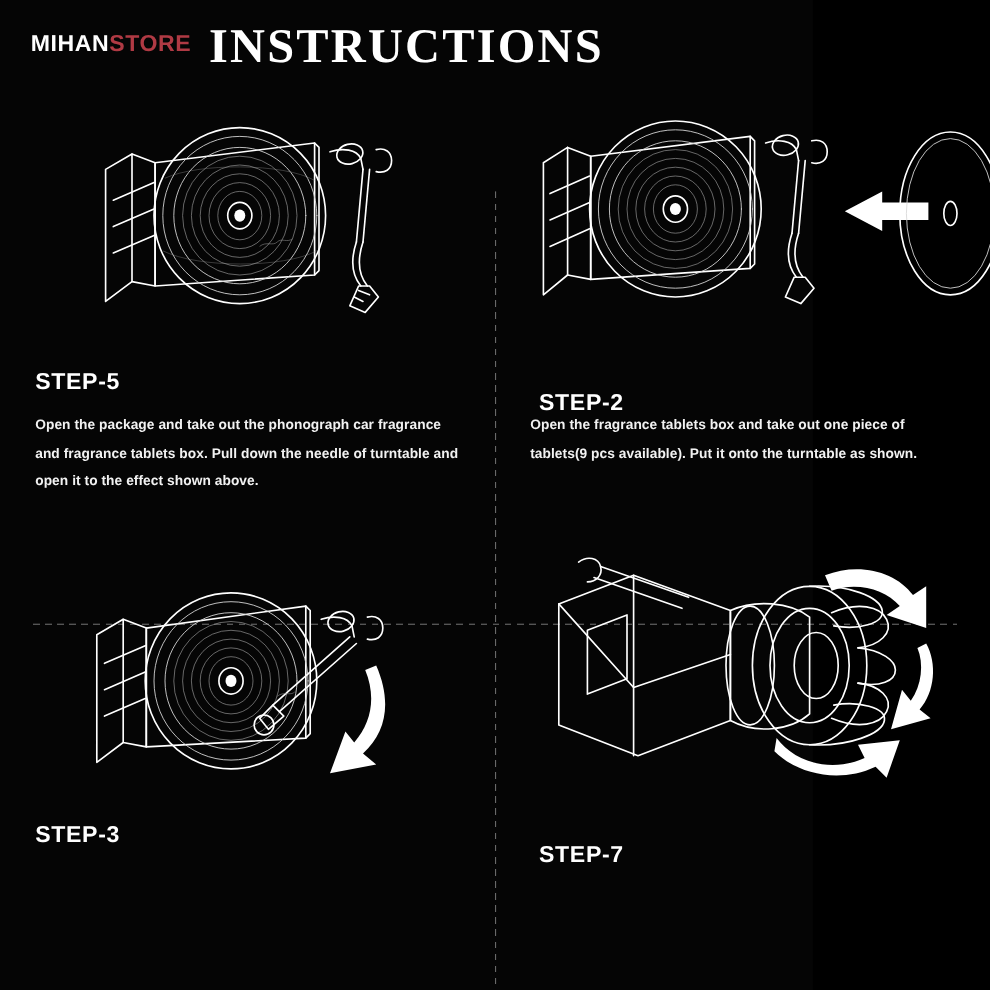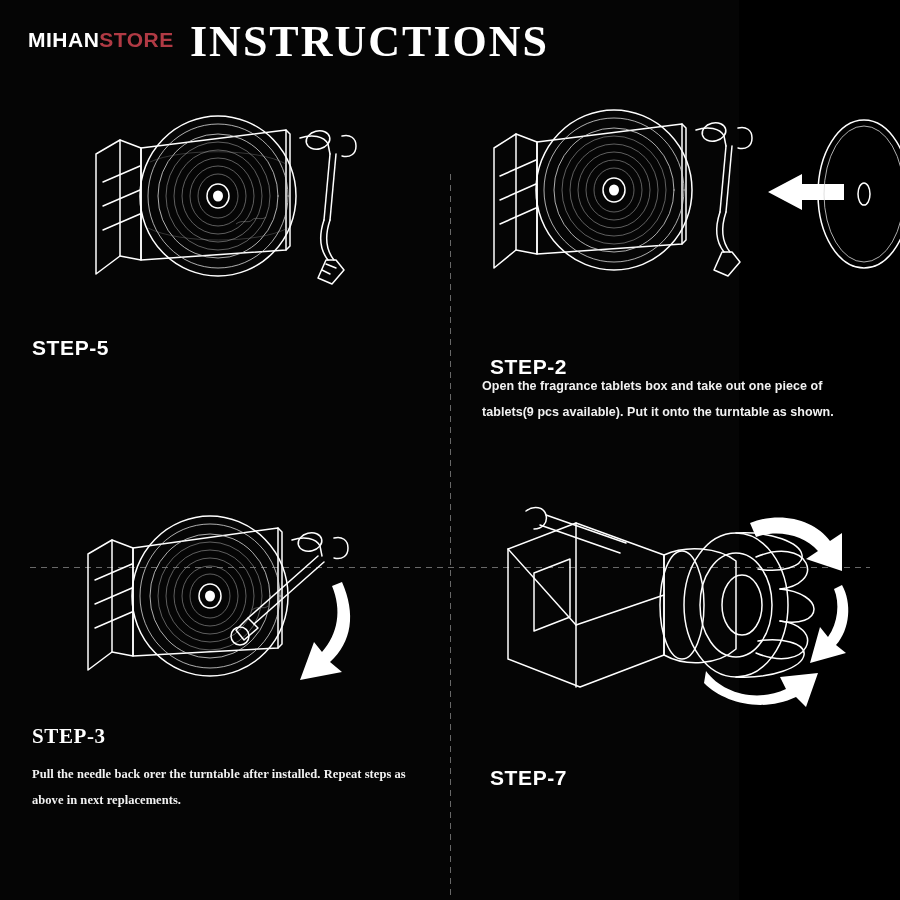--- a/index.html
+++ b/index.html
@@ -57,21 +57,21 @@
     height: 822px;
   }
   .cell {
     position: absolute;
     width: 450px;
     height: 411px;
     box-sizing: border-box;
   }
   .cell.c1 { left: 0;   top: 0; }
   .cell.c2 { left: 450px; top: 0; }
-  .cell.c3 { left: 0;   top: 388px; font-family: Liberation Serif, serif; }
+  .cell.c3 { left: 0;   top: 411px; }
   .cell.c4 { left: 450px; top: 411px; }
 
   .art {
     position: absolute;
     left: 0;
     top: 0;
     width: 450px;
     height: 240px;
   }
   .art svg { display: block; }
@@ -203,20 +203,21 @@
             <path d="M322 192 L330 196"></path>
             <path d="M326 186 L336 190"></path>
           </g>
 
           <g class="ln-faint" opacity="0.8">
             <path d="M236 146 C242 141 248 146 252 142 C256 138 261 143 266 139"></path>
           </g>
         </svg>
       </div>
       <div class="step-label">STEP-5</div>
+      <div class="step-body">Open the package and take out the phonograph car fragrance and fragrance tablets box. Pull down the needle of turntable and open it to the effect shown above.</div>
     </div>
 
     <div class="cell c2">
       <div class="art">
         <svg width="450" height="240" viewBox="0 0 450 240">
 
           <g class="ln">
             <path d="M44 70 L66 56 L66 172 L44 190 Z"></path>
             <path d="M50 98 L86 82"></path>
             <path d="M50 122 L86 106"></path>
@@ -311,21 +312,20 @@
           <g class="ln-faint" opacity="0.8">
             <path d="M252 144 C258 139 264 144 268 140"></path>
           </g>
 
           <g class="solid-w">
             <path d="M342 116 C356 148 352 176 330 196 L342 206 L300 214 L314 176 L322 186 C338 168 342 144 332 120 Z"></path>
           </g>
         </svg>
       </div>
       <div class="step-label">STEP-3</div>
-      <div class="step-body">Pull the needle back orer the turntable after installed. Repeat steps as above in next replacements.</div>
     </div>
 
     <div class="cell c4">
       <div class="art">
         <svg width="450" height="240" viewBox="0 0 450 240">
 
           <g class="ln">
             <path d="M76 22 C84 16 94 18 96 26 C98 34 92 40 84 40"></path>
             <path d="M96 26 L176 54"></path>
             <path d="M90 36 L170 64"></path>

